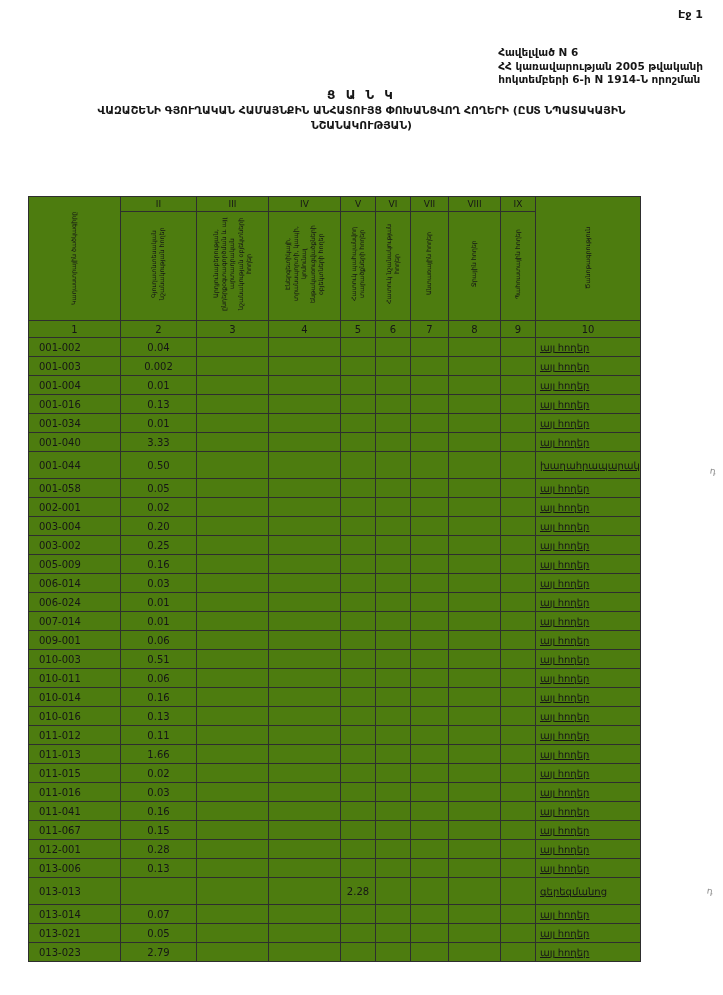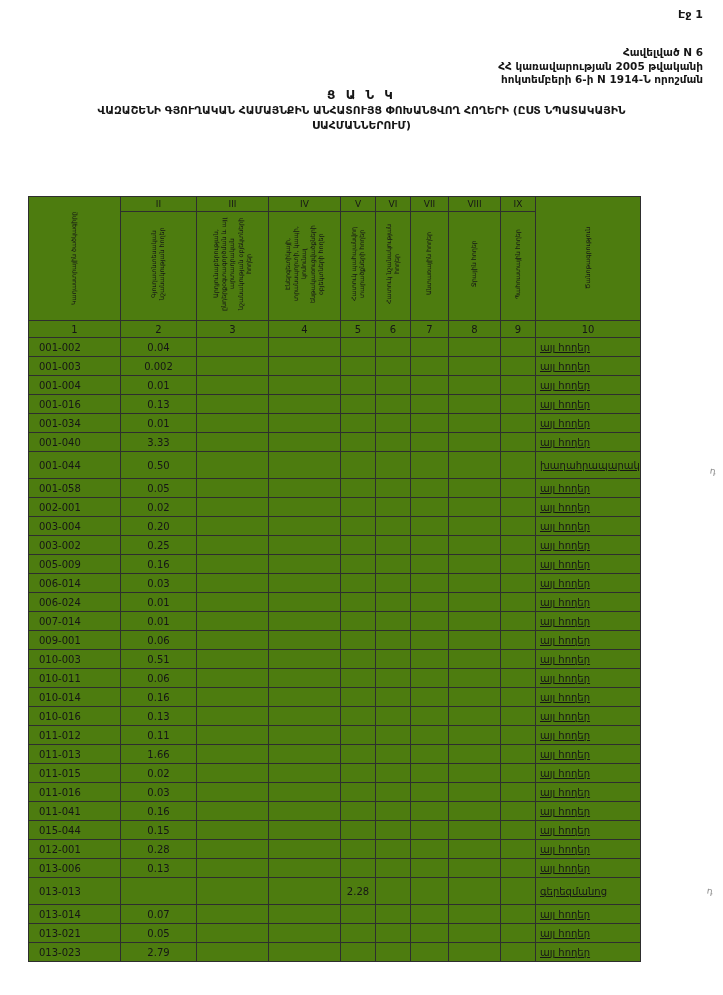--- a/index.html
+++ b/index.html
@@ -10,21 +10,21 @@
     font-family: "DejaVu Sans", "Liberation Sans", sans-serif;
     color: #161616;
     overflow: hidden;
   }
   .page-label {
     position: absolute; top: 8px; right: 20px;
     font-size: 11px; font-weight: bold; margin-left: 16px;
   }
   .annex {
     position: absolute; top: 46px; right: 20px;
-    text-align: right; font-size: 10.5px; font-weight: bold; line-height: 1.3;
+    text-align: left; font-size: 10.5px; font-weight: bold; line-height: 1.3;
   }
   .heading {
     position: absolute; top: 88px; left: 0; width: 100%;
     text-align: center; font-weight: bold; font-size: 12px; letter-spacing: 3px;
   }
   .title {
     position: absolute; top: 104px; left: 31px; width: 661px;
     text-align: center; font-weight: bold; font-size: 10.8px; line-height: 1.35;
   }
   table.land {
@@ -43,21 +43,21 @@
     font-size: 6.3px; line-height: 1.3;
     height: 100px; text-align: center;
     margin: 2px auto;
   }
   th.rot.span2 .v { height: 114px; }
   tr.colnums th { height: 17px; font-size: 10px; text-align: center; }
   .land tbody td { height: 19px; font-size: 10px; vertical-align: middle; }
   .land tbody tr.tall td { height: 27px; }
   td.code { padding-left: 10px; }
   td.val  { text-align: center; }
-  td.note { padding-left: 4px; text-decoration: underline; }
+  td.note { padding-left: 4px; text-decoration: underline; font-family: Liberation Serif, serif; }
   .mark {
     position: absolute; color: #8a8a8a; font-size: 9px;
     transform: rotate(8deg);
   }
   .mark.m0 { top: 466px; right: 7px; }
   .mark.m1 { top: 886px; right: 10px; }
 </style>
 </head>
 <body>
 
@@ -66,21 +66,21 @@
 <div class="annex">
   <div>Հավելված N 6</div>
   <div>ՀՀ կառավարության 2005 թվականի</div>
   <div>հոկտեմբերի 6-ի N 1914-Ն որոշման</div>
 </div>
 
 <div class="heading">Ց Ա Ն Կ</div>
 
 <div class="title">
   <div>ՎԱԶԱՇԵՆԻ ԳՅՈՒՂԱԿԱՆ ՀԱՄԱՅՆՔԻՆ ԱՆՀԱՏՈՒՅՑ ՓՈԽԱՆՑՎՈՂ ՀՈՂԵՐԻ (ԸՍՏ ՆՊԱՏԱԿԱՅԻՆ</div>
-  <div>ՍԱՀՄԱՆՆԵՐՈՒՄ)</div>
+  <div>ՆՇԱՆԱԿՈՒԹՅԱՆ)</div>
 </div>
 
 <table class="land">
   <colgroup>
     <col style="width:92px">
       <col style="width:76px">
       <col style="width:72px">
     <col style="width:72px">
       <col style="width:35px">
       <col style="width:35px">
@@ -420,21 +420,21 @@
     <td class="val"></td>
     <td class="val"></td>
     <td class="val"></td>
     <td class="val"></td>
     <td class="val"></td>
     <td class="val"></td>
     <td class="val"></td>
     <td class="note">այլ հողեր</td>
   </tr>
       <tr>
-    <td class="code">015-044</td>
+    <td class="code">011-067</td>
     <td class="val">0.15</td>
     <td class="val"></td>
     <td class="val"></td>
     <td class="val"></td>
     <td class="val"></td>
     <td class="val"></td>
     <td class="val"></td>
     <td class="val"></td>
     <td class="note">այլ հողեր</td>
   </tr>

